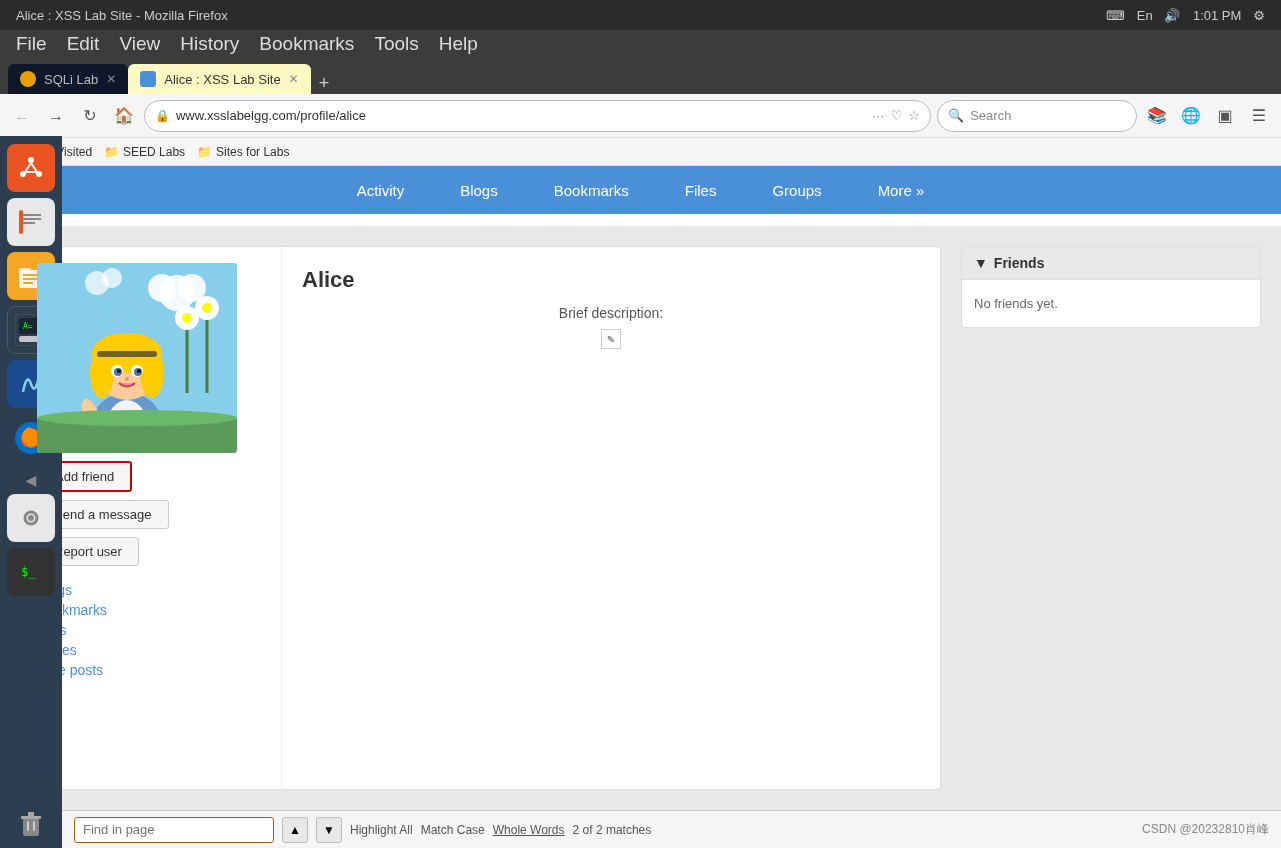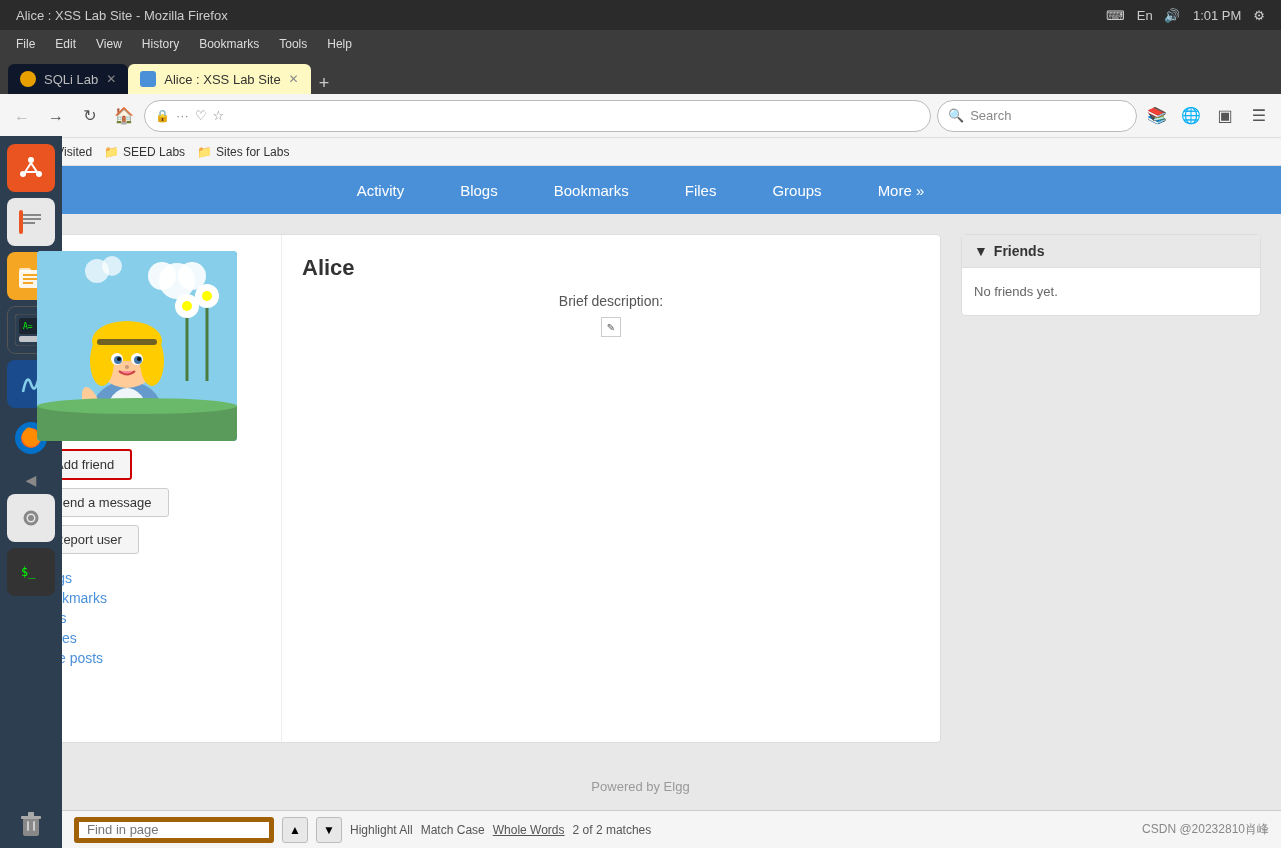--- a/index.html
+++ b/index.html
@@ -26,21 +26,21 @@
       background: #3c3c3c;
       height: 28px;
       display: flex;
       align-items: center;
       padding: 0 8px;
       gap: 4px;
       flex-shrink: 0;
     }
     .menu-item {
       color: #ddd;
-      font-size: 12px;
+      font-size: 19px;
       padding: 2px 8px;
       cursor: pointer;
       border-radius: 3px;
     }
     .menu-item.underline { }
 
     
     .tab-bar {
       background: #3c3c3c;
       height: 36px;
@@ -294,21 +294,21 @@
       border-top: 1px solid #ccc;
       height: 38px;
       display: flex;
       align-items: center;
       padding: 0 12px;
       gap: 8px;
       flex-shrink: 0;
       margin-left: 62px;
     }
     .find-input {
-      border: 5px solid #a16207;
+      border: 1px solid #a16207;
       border-radius: 3px;
       padding: 3px 8px;
       font-size: 13px;
       width: 200px;
       height: 26px;
     }
     .find-nav-btn {
       width: 26px; height: 26px;
       border: 1px solid #bbb;
       background: #e8e8e8;
@@ -322,20 +322,21 @@
     .find-matches { font-size: 12px; color: #555; }
     .find-spacer { flex: 1; }
     .find-credit { font-size: 12px; color: #888; margin-left: 24px; }
 
     
     .main-wrapper {
       display: flex;
       flex-direction: column;
       flex: 1;
       overflow: hidden;
+      gap: 12px;
     }
     .content-wrapper {
       display: flex;
       flex: 1;
       overflow: hidden;
     }
   </style>
 </head>
 <body>
 
@@ -376,20 +377,21 @@
   <span class="tab-add">+</span>
 </div>
 
 <div class="address-bar">
   <button class="nav-btn disabled">←</button>
   <button class="nav-btn">→</button>
   <button class="nav-btn">↻</button>
   <button class="nav-btn">🏠</button>
   <div class="url-bar">
     <span class="url-lock">🔒</span>
+    <span class="url-text">www.xsslabelgg.com/profile/alice</span>
     <div class="url-actions">
       <span>···</span>
       <span>♡</span>
       <span>☆</span>
     </div>
   </div>
   <div class="search-bar">
     <span>🔍</span>
     <span>Search</span>
   </div>
@@ -591,23 +593,20 @@
               <span>Friends</span>
             </div>
             <div class="friends-body">
               <span>No friends yet.</span>
             </div>
           </div>
         </div>
       </div>
     </div>
 
-    <div class="powered-by">
-      <span>Powered by Elgg</span>
-    </div>
   </div>
 </div>
 
 <div class="find-bar">
   <input class="find-input" type="text" placeholder="Find in page" style="">
   <button class="find-nav-btn">▲</button>
   <button class="find-nav-btn">▼</button>
   <span class="find-option">Highlight All</span>
   <span class="find-option">Match Case</span>
   <span class="find-option underlined">Whole Words</span>

